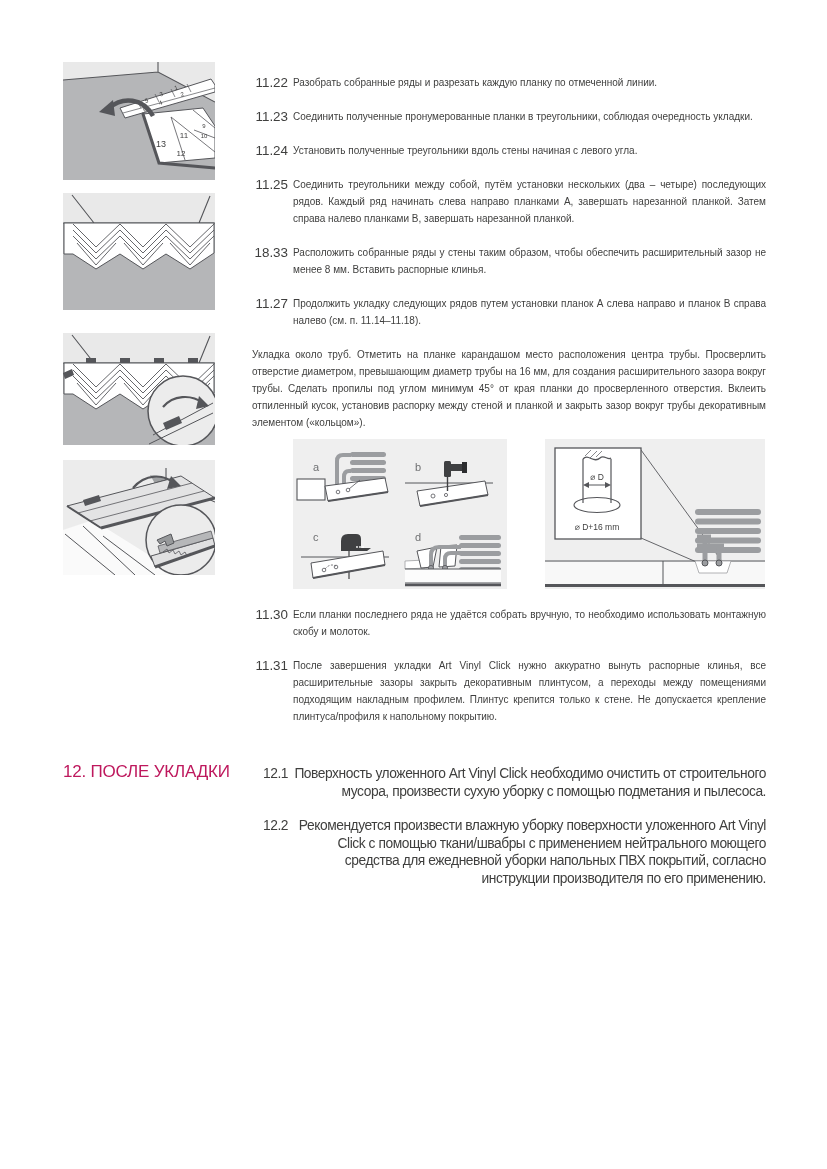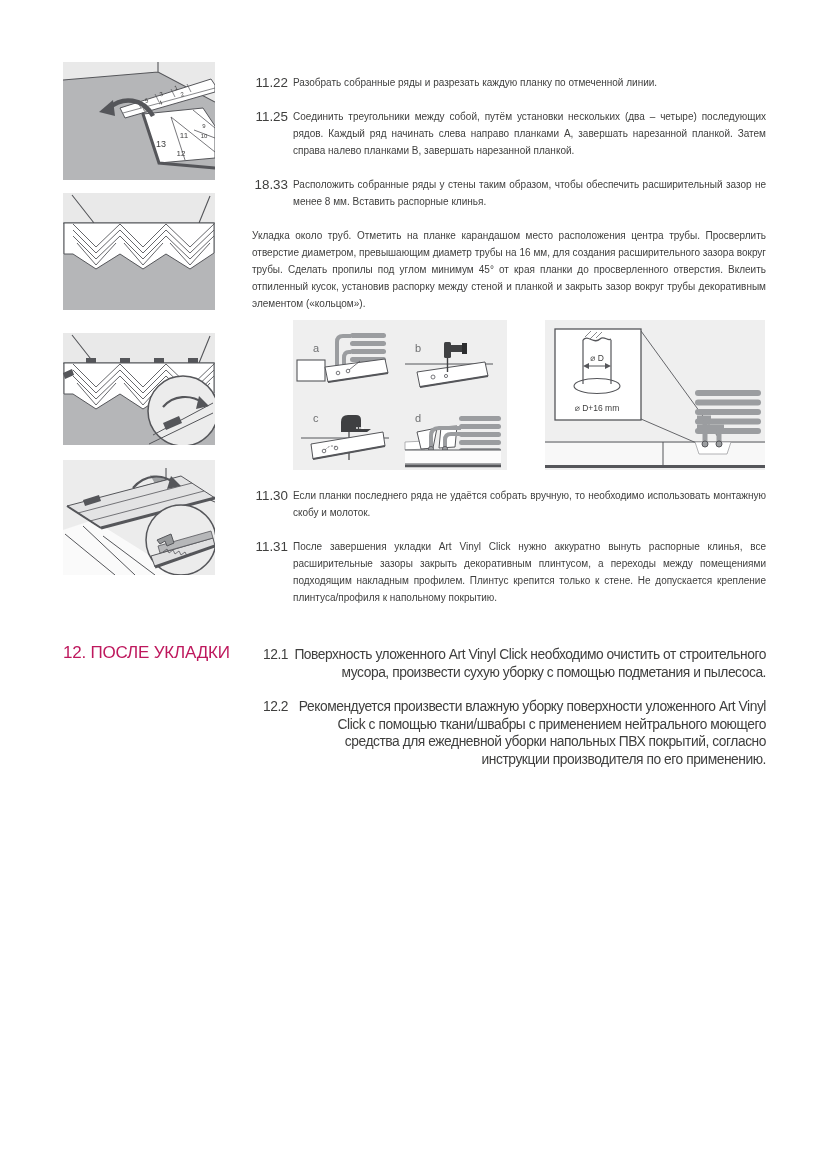--- a/index.html
+++ b/index.html
@@ -163,26 +163,38 @@
     </svg>
   </div>
 
   <div class="content">
 
     <div class="item">
       <span class="num">11.22</span>
       <div class="txt">Разобрать собранные ряды и разрезать каждую планку по отмеченной линии.</div>
     </div>
     <div class="item">
+      <span class="num">11.23</span>
+      <div class="txt">Соединить полученные пронумерованные планки в треугольники, соблюдая очередность укладки.</div>
+    </div>
+    <div class="item">
+      <span class="num">11.24</span>
+      <div class="txt">Установить полученные треугольники вдоль стены начиная с левого угла.</div>
+    </div>
+    <div class="item">
       <span class="num">11.25</span>
       <div class="txt">Соединить треугольники между собой, путём установки нескольких (два – четыре) последующих рядов. Каждый ряд начинать слева направо планками А, завершать нарезанной планкой. Затем справа налево планками В, завершать нарезанной планкой.</div>
     </div>
     <div class="item">
       <span class="num">18.33</span>
       <div class="txt">Расположить собранные ряды у стены таким образом, чтобы обеспечить расширительный зазор не менее 8 мм. Вставить распорные клинья.</div>
+    </div>
+    <div class="item">
+      <span class="num">11.27</span>
+      <div class="txt">Продолжить укладку следующих рядов путем установки планок А слева направо и планок В справа налево (см. п. 11.14–11.18).</div>
     </div>
     <div class="item">
       <div class="txt">Укладка около труб. Отметить на планке карандашом место расположения центра трубы. Просверлить отверстие диаметром, превышающим диаметр трубы на 16 мм, для создания расширительного зазора вокруг трубы. Сделать пропилы под углом минимум 45° от края планки до просверленного отверстия. Вклеить отпиленный кусок, установив распорку между стеной и планкой и закрыть зазор вокруг трубы декоративным элементом («кольцом»).</div>
     </div>
 
     <div class="figrow">
       <svg width="214" height="150" viewBox="0 0 214 150">
         <rect width="214" height="150" fill="#efefef"></rect>
 
         <g>

